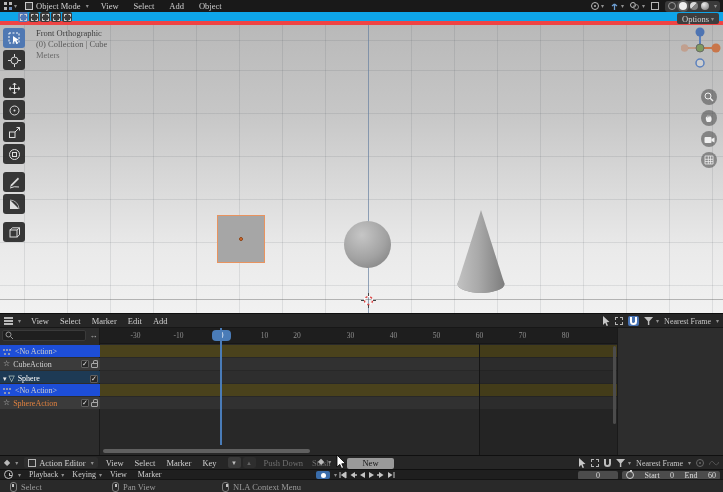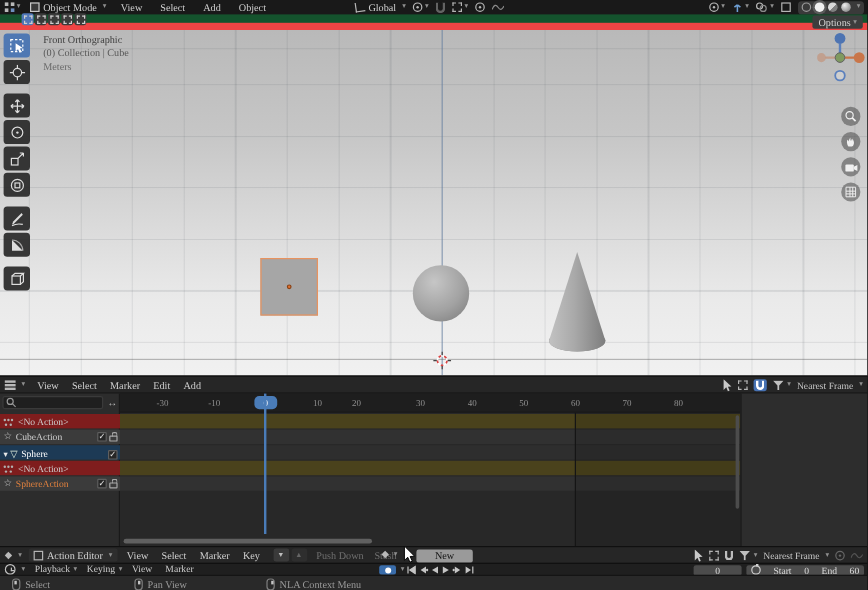--- a/index.html
+++ b/index.html
@@ -6,21 +6,21 @@
   html,body{background:#111;}
   #app{position:relative;width:723px;height:492px;background:#1d1d1d;overflow:hidden;
        font-family:Liberation Serif, serif;font-size:9px;color:#d2d2d2;-webkit-font-smoothing:antialiased;}
   .abs{position:absolute;}
   .flex{display:flex;align-items:center;}
   .menu{margin-right:11px;color:#cfcfcf;cursor:default;}
   .cr{font-size:6px;color:#8f8f8f;margin-left:2px;line-height:1;}
   .cr::before{content:"▾";}
   
   #topbar{left:0;top:0;width:723px;height:12px;background:#191919;font-size:8.5px;}
-  #toolrow{left:0;top:12px;width:723px;height:13px;background:#14532d;border-bottom:6px solid #ef4444;}
+  #toolrow{left:0;top:12px;width:723px;height:13px;background:#0ea5e9;border-bottom:4px solid #ef4444;}
   .tb-ic{display:inline-block;position:relative;}
   .grid4{width:8px;height:8px;}
   .grid4::before{content:"";position:absolute;width:3px;height:3px;background:#b9b9b9;box-shadow:5px 0 #b9b9b9,0 5px #b9b9b9,5px 5px #6e8fbe;}
   .cubeic{width:8px;height:8px;border:1px solid #c9c9c9;background:#3a3a3a;}
   .axesic{width:8px;height:8px;border-left:1px solid #b9b9b9;border-bottom:1px solid #b9b9b9;transform:rotate(-8deg);}
   .pivic{width:8px;height:8px;border:1px solid #b9b9b9;border-radius:50%;}
   .pivic::before{content:"";position:absolute;left:2px;top:2px;width:2px;height:2px;background:#b9b9b9;border-radius:50%;}
   .magn{width:8px;height:9px;border:2px solid #bdbdbd;border-top:none;border-radius:0 0 5px 5px;}
   .oc{width:8px;height:8px;border:1px solid #b5b5b5;border-radius:50%;position:relative;}
   .oc::before{content:"";position:absolute;left:2px;top:2px;width:2px;height:2px;background:#b5b5b5;border-radius:50%;}
@@ -66,21 +66,21 @@
   #cursor3d{left:361px;top:268px;width:15px;height:15px;}
   
   #nla{left:0;top:313px;width:723px;height:142px;background:#272727;border-top:1px solid #0e0e0e;}
   #nla-header{left:0;top:0;width:723px;height:14px;background:#262626;border-bottom:1px solid #171717;font-size:8.5px;}
   #nla-body{left:0;top:14px;width:723px;height:128px;}
   #nla-channels{left:0;top:0;width:100px;height:128px;background:#2c2c2c;border-right:1px solid #191919;}
   #nla-search{left:2px;top:2px;width:84px;height:11px;background:#1f1f1f;border:1px solid #3a3a3a;border-radius:2px;display:flex;align-items:center;padding-left:2px;}
   #nla-filterbtn{left:88px;top:2px;width:11px;height:11px;display:flex;align-items:center;justify-content:center;color:#bbb;font-size:8px;}
   .ch-row{position:absolute;left:0;width:100px;height:12px;display:flex;align-items:center;padding-left:3px;font-size:8px;color:#cfcfcf;}
   .ch-row .lbl{margin-left:3px;white-space:nowrap;overflow:hidden;}
-  .ch-olive{background:#7f1d1d;}
+  .ch-olive{background:#1d4ed8;}
   .ch-gray{background:#3b3b3b;}
   .ch-sel{background:#1d3a55;color:#fff;align-items:flex-end;}
   .ch-right{position:absolute;right:2px;display:flex;align-items:center;gap:2px;}
   .star{font-size:8px;color:#c0c0c0;line-height:1;}
   .star::before{content:"☆";}
   .exp{font-size:7px;color:#e8e8e8;line-height:1;}
   .exp::before{content:"▾";}
   .mesh{font-size:8px;color:#d6e4d6;line-height:1;}
   .mesh::before{content:"▽";}
   .dots{width:9px;height:7px;position:relative;display:inline-block;}
@@ -159,40 +159,20 @@
       <span class="flex" style="margin-left:4px;gap:3px;">
         <span class="tb-ic cubeic"></span>
         <span>Object Mode</span>
         <span class="cr"></span>
       </span>
       <span class="menu" style="margin-left:8px;">View</span>
       <span class="menu">Select</span>
       <span class="menu">Add</span>
       <span class="menu">Object</span>
     </div>
-    <div class="abs flex" style="left:296px;top:0;height:12px;gap:6px;">
-      <span class="flex" style="gap:3px;">
-        <span class="tb-ic axesic"></span>
-        <span>Global</span>
-        <span class="cr"></span>
-      </span>
-      <span class="flex">
-          <span class="tb-ic pivic"></span>
-          <span class="cr"></span>
-        </span>
-      <span class="tb-ic magn dim"></span>
-      <span class="flex">
-          <span class="tb-ic dbox"></span>
-          <span class="cr"></span>
-        </span>
-      <span class="tb-ic oc"></span>
-      <svg width="10" height="8">
-          <path d="M0 6 Q2.5 0 5 4 T10 3" stroke="#8a8a8a" fill="none" stroke-width="1"></path>
-        </svg>
-    </div>
     <div class="abs flex" style="right:3px;top:0;height:12px;gap:6px;">
       <span class="flex">
           <span class="tb-ic pivic"></span>
           <span class="cr"></span>
         </span>
       <span class="flex">
         <svg width="9" height="9">
             <path d="M4.5 8 L4.5 2 M4.5 2 L2 4 M4.5 2 L7 4" stroke="#6e9fd4" fill="none" stroke-width="1.3"></path>
           </svg>
         <span class="cr"></span>

